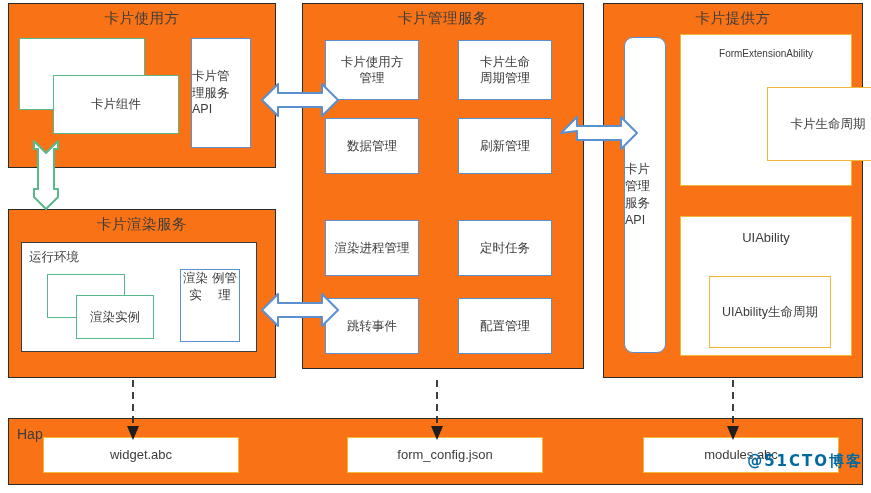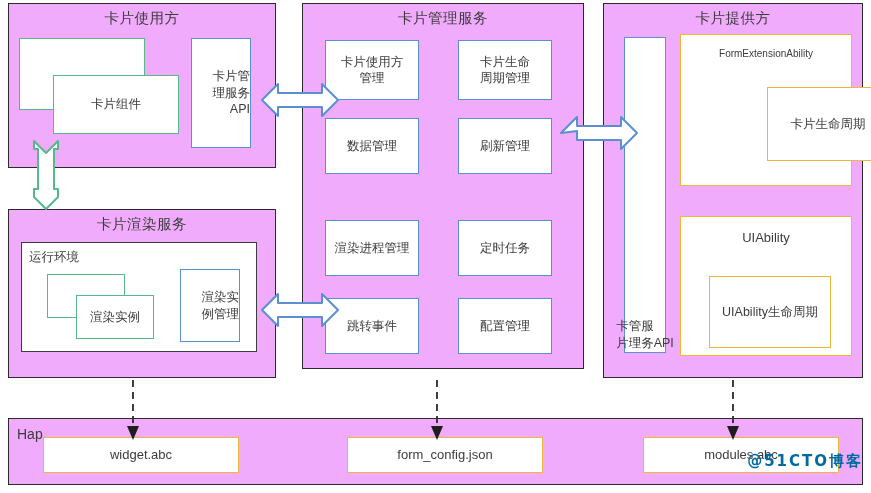--- a/index.html
+++ b/index.html
@@ -12,21 +12,21 @@
     position:relative;
   }
   #stage{position:absolute;left:0;top:0;width:871px;height:493px;}
 
   
   .abs{position:absolute;box-sizing:border-box;}
 
   
   .panel{
     border:1.3px solid #2b2b2b;
-    background:#f0abfc;
+    background:#f97316;
   }
   .panel-title{
     position:absolute;left:0;right:0;top:5px;
     text-align:center;
     font-size:14.5px;
     color:#3c3c3c;
     letter-spacing:.5px;
   }
 
   
@@ -50,21 +50,21 @@
     font-size:12.5px;
     color:#3c3c3c;
   }
   .centered-top{
     position:absolute;left:0;right:0;
     text-align:center;font-size:13px;color:#3c3c3c;
   }
 
   
   .vert{
-    display:flex;align-items:flex-end;justify-content:center;
+    display:flex;align-items:flex-start;justify-content:center;
     font-size:12.5px;line-height:1.35;text-align:center;color:#3c3c3c;
   }
   .vert span{display:block;}
 
   svg.overlay{position:absolute;left:0;top:0;width:871px;height:493px;pointer-events:none;}
 
   .wm{
     position:absolute;right:8px;bottom:22px;
     font-size:15px;color:#0369a1;letter-spacing:2px;
     font-family:"DejaVu Sans",sans-serif;
@@ -98,21 +98,21 @@
     <div class="abs bx plain tl" style="left:12px;top:32px;width:236px;height:110px;">
       <span class="label-tl" style="left:7px;top:6px;">运行环境</span>
     </div>
 
     <div class="abs bx green" style="left:38px;top:64px;width:78px;height:44px;"></div>
 
     <div class="abs bx green" style="left:67px;top:85px;width:78px;height:44px;">
       <span>渲染实例</span>
     </div>
 
-    <div class="abs bx vert" style="left:171px;top:59px;width:60px;height:73px;flex-direction:column;">
+    <div class="abs bx vert" style="left:171px;top:59px;width:60px;height:73px;flex-direction:row;">
       <span>渲染实</span>
       <span>例管理</span>
     </div>
   </div>
 
   <div class="abs panel" style="left:302px;top:3px;width:282px;height:366px;text-decoration:underline;">
     <div class="panel-title">卡片管理服务</div>
 
     <div class="abs bx" style="left:22px;top:36px;width:94px;height:60px;flex-direction:column;">
       <span>卡片使用方</span>
@@ -145,21 +145,21 @@
     </div>
 
     <div class="abs bx" style="left:155px;top:294px;width:94px;height:56px;">
       <span>配置管理</span>
     </div>
   </div>
 
   <div class="abs panel" style="left:603px;top:3px;width:260px;height:375px;">
     <div class="panel-title">卡片提供方</div>
 
-    <div class="abs bx vert" style="left:20px;top:33px;width:42px;height:316px;">
+    <div class="abs bx vert" style="left:20px;top:33px;width:42px;height:316px;flex-direction:column;border-radius:9px;">
       <span>卡片</span>
       <span>管理</span>
       <span>服务</span>
       <span>API</span>
     </div>
 
     <div class="abs bx gold" style="left:76px;top:30px;width:172px;height:152px;">
       <div class="centered-top" style="top:12px;font-size:10px;">FormExtensionAbility</div>
     </div>
     <div class="abs bx gold" style="left:115px;top:83px;width:122px;height:74px;margin-left:48px;">

